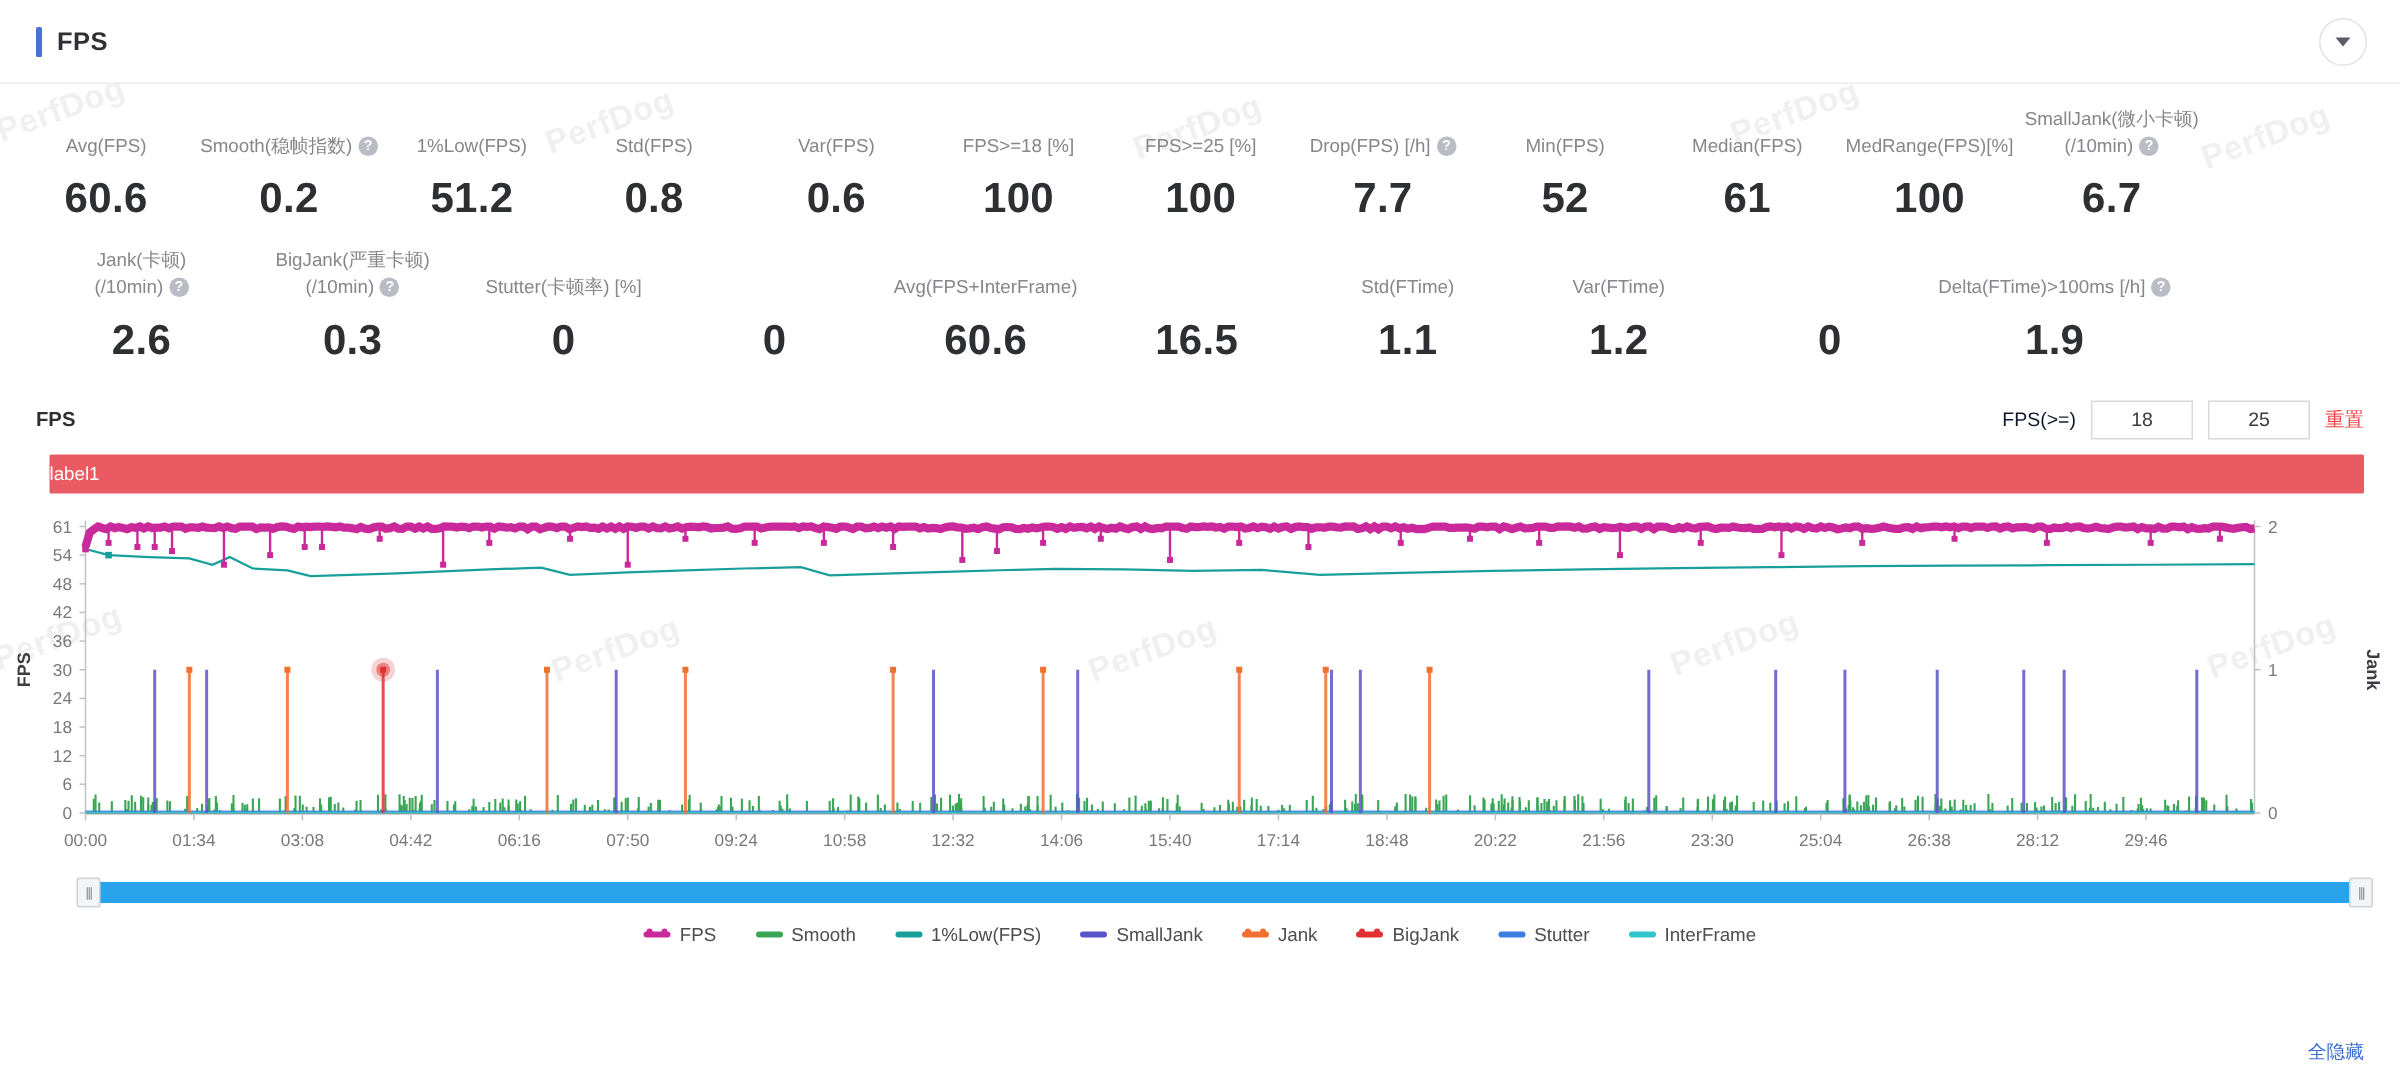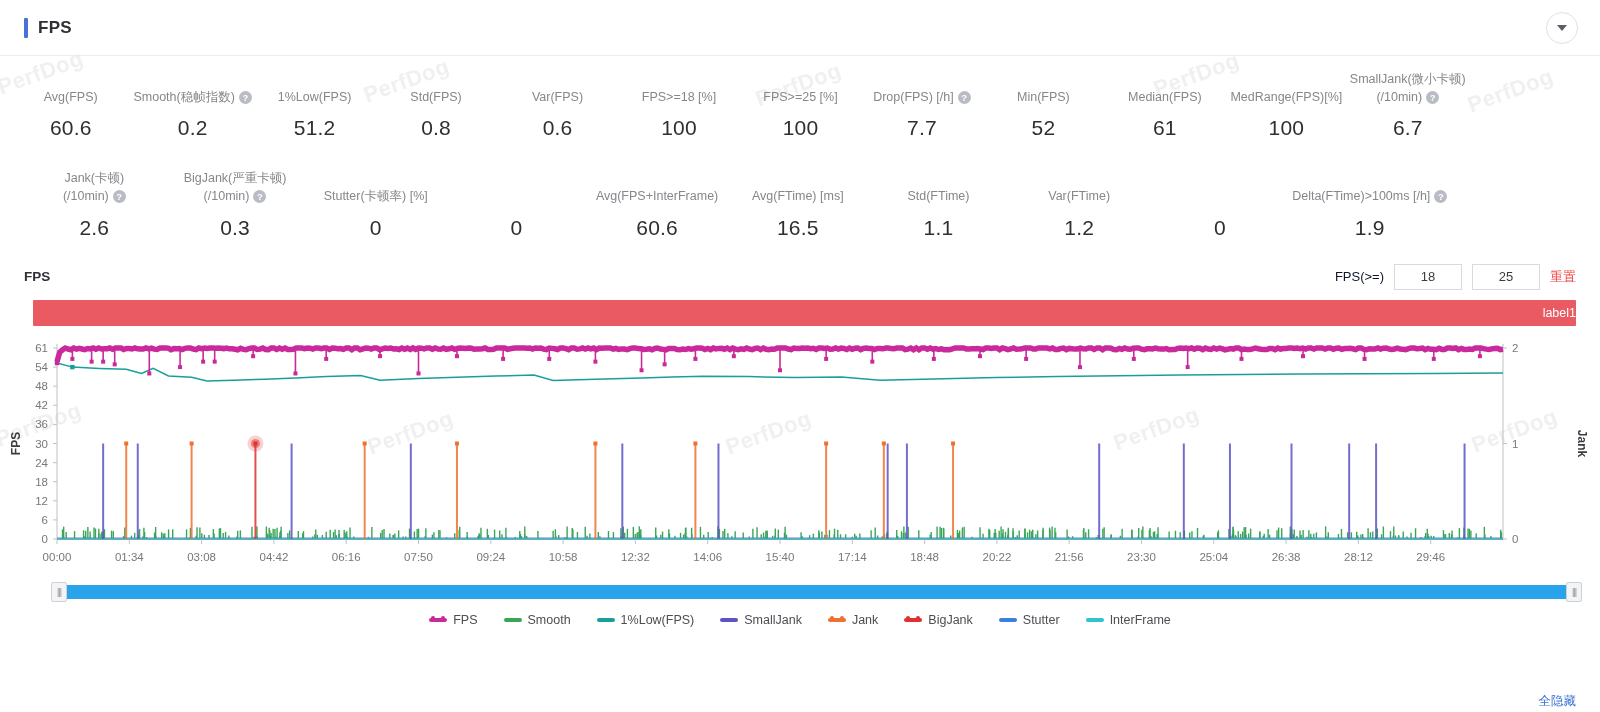--- a/index.html
+++ b/index.html
@@ -51,36 +51,36 @@
     border-top:6px solid #5a5c66;
   }
 
   
   .metrics {
     position:relative; z-index:2;
     display:grid; align-items:end;
     padding:0 10px;
   }
   .mrow1 { grid-template-columns: repeat(13, 1fr); margin-top:14px; }
-  .mrow2 { grid-template-columns: repeat(11, 1fr); margin-top:29px;padding-left:24px; }
+  .mrow2 { grid-template-columns: repeat(11, 1fr); margin-top:16px;padding-left:24px; }
   .metric { text-align:center; padding:0 2px; }
   .m-label {
     font-size:12.5px; color:#86878c; line-height:1.45;
     display:flex; flex-direction:column; align-items:center; justify-content:flex-end;
     min-height:34px;
   }
   .m-label .ln { white-space:nowrap; display:inline-flex; align-items:center; gap:4px; }
   .qmark {
     display:inline-block; width:13px; height:13px; border-radius:50%;
     background:#b9bcc4; color:#fff; font-size:9.5px; font-weight:700;
     line-height:13px; text-align:center; vertical-align:middle;
     font-family:"Liberation Sans", sans-serif;
   }
   .m-value {
-    font-size:21px; font-weight:400; color:#2e2f33; margin-top:10px; letter-spacing:0.2px;text-align:center;
+    font-size:28px; font-weight:700; color:#2e2f33; margin-top:10px; letter-spacing:0.2px;text-align:center;
   }
 
   
   .chart-head {
     position:relative; z-index:2;
     margin-top:24px; padding:0 24px;
     display:flex; align-items:center; justify-content:space-between;
     height:26px;
   }
   .chart-head-left { font-size:13.5px; font-weight:700; color:#2f3035; }
@@ -90,21 +90,21 @@
     width:68px; height:26px; border:1px solid #d9dadd; background:#fff;
     text-align:center; font-size:13px; color:#3b3c41;
     font-family:"Liberation Sans", sans-serif;
   }
   .reset-link { font-size:13px; color:#ef4444; cursor:pointer; }
 
   
   .label-band-wrap { position:relative; z-index:2; margin:10px 24px 0 33px; }
   .label-band {
     height:26px; background:#ea5a62; color:#fff;
-    display:flex; align-items:center; justify-content:flex-end;
+    display:flex; align-items:center; justify-content:flex-start;
     font-size:12.5px; border-radius:1px;
   }
 
   
   .plot-wrap { position:relative; z-index:2; margin:6px 0 0 0; height:248px; }
   .plot-svg { display:block; }
 
   
   .range-row { position:relative; z-index:2; margin:2px 24px 0 57px; height:20px; }
   .range-track {
@@ -305,25 +305,20 @@
     </div>
     <div class="metric">
       <div class="m-label">
         <span class="ln">
           <span>Avg(FPS+InterFrame)</span>
         </span>
       </div>
       <div class="m-value">60.6</div>
     </div>
     <div class="metric">
-      <div class="m-label">
-        <span class="ln">
-          <span>Avg(FTime) [ms]</span>
-        </span>
-      </div>
       <div class="m-value">16.5</div>
     </div>
     <div class="metric">
       <div class="m-label">
         <span class="ln">
           <span>Std(FTime)</span>
         </span>
       </div>
       <div class="m-value">1.1</div>
     </div>

